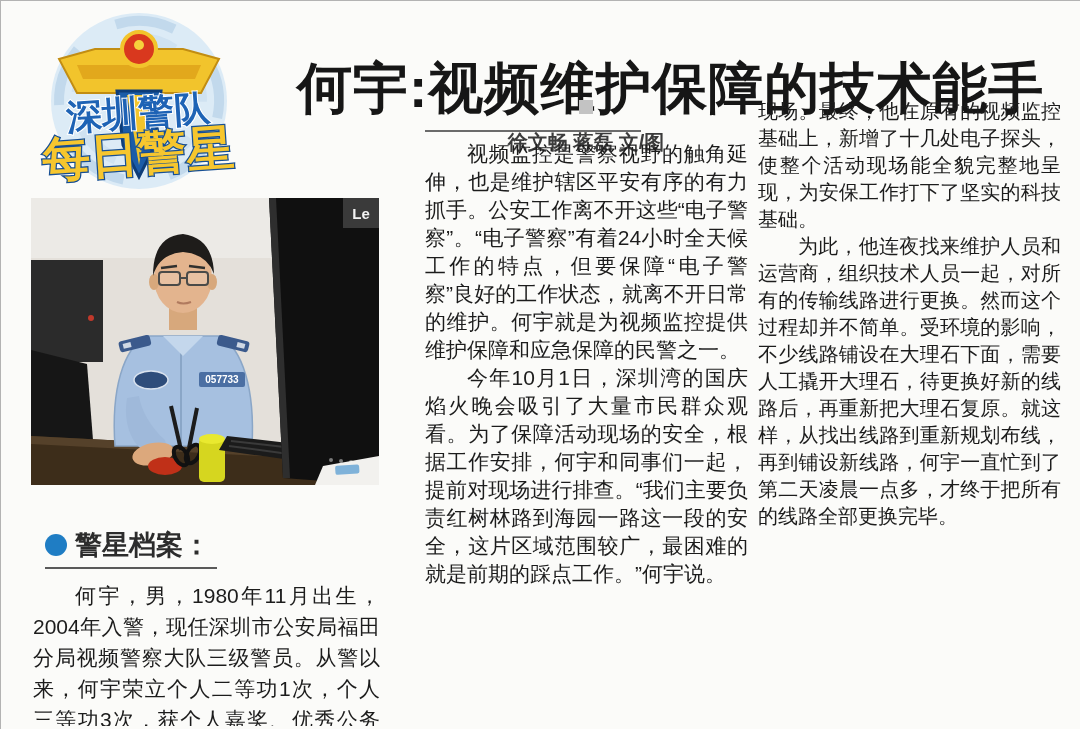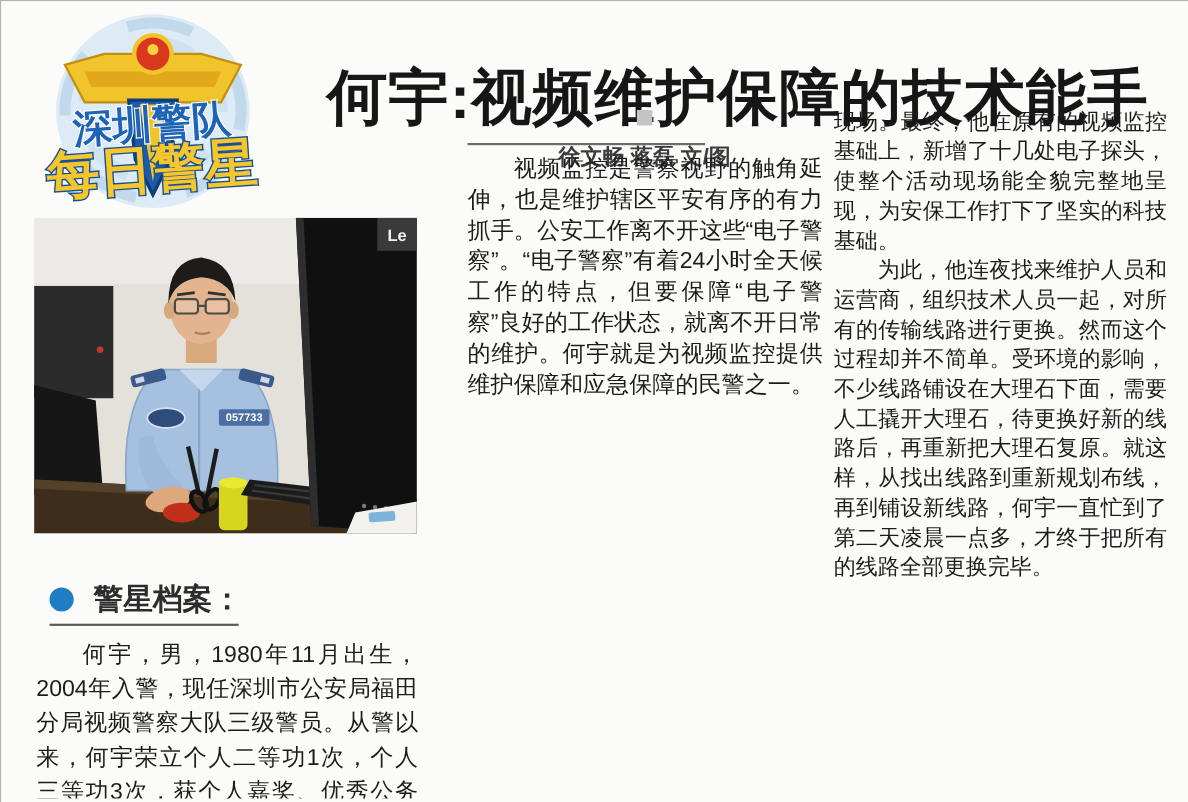--- a/index.html
+++ b/index.html
@@ -22,21 +22,21 @@
   .byline .sq{width:14px;height:14px;background:#c3c3c3;flex:0 0 auto;}
   .byline-rule{position:absolute;left:424px;top:129px;width:216px;height:2px;background:#6b6b6b;}
   .col{position:absolute;text-align:justify;overflow:hidden;font-weight:400;}
   .col p{margin:0;}
   .col p.indent{text-indent:2em;}
   .col2{left:424px;top:139px;width:323px;height:586px;font-size:21px;line-height:28px;}
   .col3{left:757px;top:97px;width:303px;height:628px;font-size:20px;line-height:27px;}
   .photo-wrap{position:absolute;left:30px;top:197px;width:348px;height:287px;}
   .profile-title{
     position:absolute;left:44px;top:526px;
-    display:flex;align-items:center;gap:18px;
+    display:flex;align-items:center;gap:8px;
     font-size:27px;font-weight:bold;color:#2c2c2c;font-family:Liberation Serif, serif;
   }
   .profile-title .dot{width:22px;height:22px;border-radius:50%;background:#1f7dc4;flex:0 0 auto;}
   .profile-rule{position:absolute;left:44px;top:566px;width:172px;height:2px;background:#5a5a5a;}
   .profile-body{
     position:absolute;left:32px;top:579px;width:347px;height:146px;
     font-size:21px;line-height:31px;text-align:justify;font-weight:500;overflow:hidden;
   }
   .profile-body p{margin:0;text-indent:2em;}
   svg text{font-family:"Liberation Sans",sans-serif;}
@@ -156,19 +156,20 @@
     <span class="dot"></span>
     <span>警星档案：</span>
   </div>
   <div class="profile-rule"></div>
   <div class="profile-body">
     <p>何宇，男，1980年11月出生，2004年入警，现任深圳市公安局福田分局视频警察大队三级警员。从警以来，何宇荣立个人二等功1次，个人三等功3次，获个人嘉奖、优秀公务员等荣誉。</p>
   </div>
 
   <div class="col col2">
       <p class="indent">视频监控是警察视野的触角延伸，也是维护辖区平安有序的有力抓手。公安工作离不开这些“电子警察”。“电子警察”有着24小时全天候工作的特点，但要保障“电子警察”良好的工作状态，就离不开日常的维护。何宇就是为视频监控提供维护保障和应急保障的民警之一。</p>
+      <p class="indent">今年10月1日，深圳湾的国庆焰火晚会吸引了大量市民群众观看。为了保障活动现场的安全，根据工作安排，何宇和同事们一起，提前对现场进行排查。“我们主要负责红树林路到海园一路这一段的安全，这片区域范围较广，最困难的就是前期的踩点工作。”何宇说。</p>
     </div>
   <div class="col col3">
       <p>现场。最终，他在原有的视频监控基础上，新增了十几处电子探头，使整个活动现场能全貌完整地呈现，为安保工作打下了坚实的科技基础。</p>
       <p class="indent">为此，他连夜找来维护人员和运营商，组织技术人员一起，对所有的传输线路进行更换。然而这个过程却并不简单。受环境的影响，不少线路铺设在大理石下面，需要人工撬开大理石，待更换好新的线路后，再重新把大理石复原。就这样，从找出线路到重新规划布线，再到铺设新线路，何宇一直忙到了第二天凌晨一点多，才终于把所有的线路全部更换完毕。</p>
     </div>
 
 </div>
 
 </body></html>

